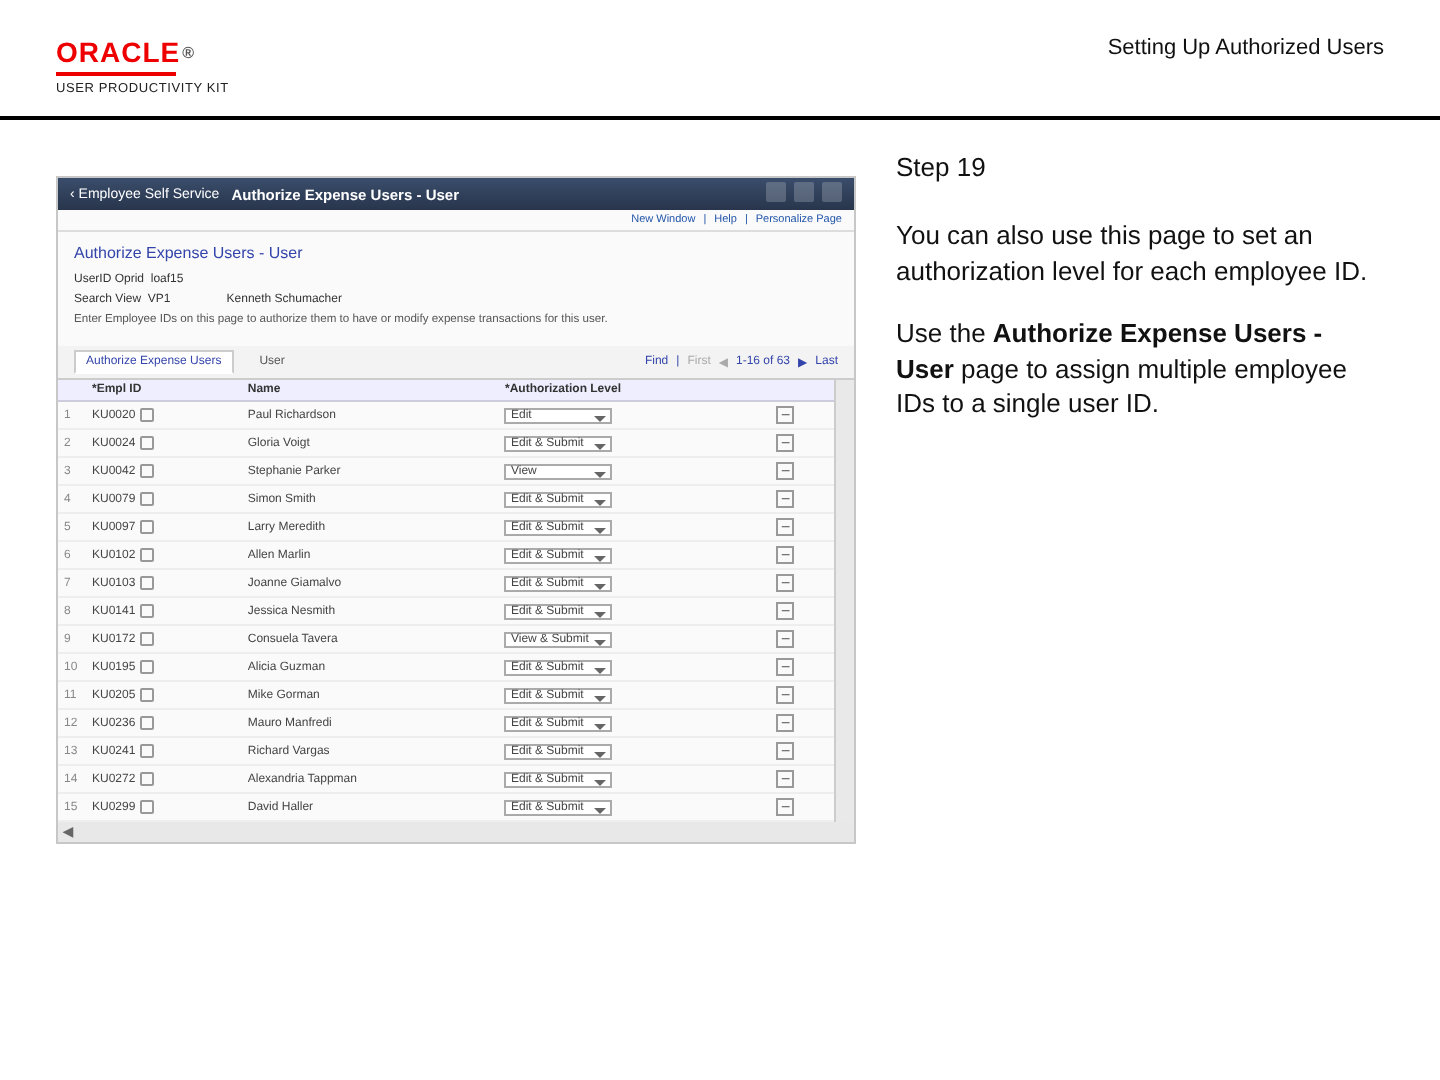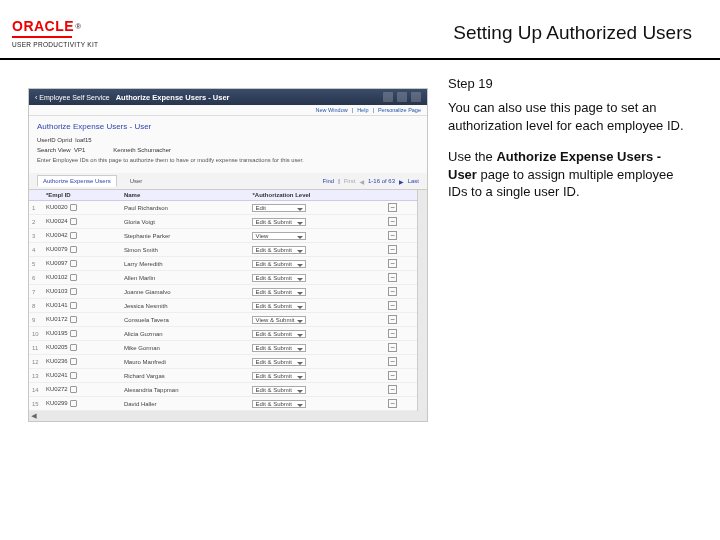--- a/index.html
+++ b/index.html
@@ -7,33 +7,33 @@
     font-family: Arial, Helvetica, sans-serif;
     width: 720px;
     height: 540px;
     background: #fff;
     position: relative;
     overflow: hidden;
   }
   .header {
     display: flex;
     justify-content: space-between;
-    align-items: center;
-    padding: 18px 28px 10px 12px;
+    align-items: flex-start;
+    padding: 18px 28px 10px 28px;
   }
   .logo { display: flex; flex-direction: column; }
   .oracle-brand {
     display: flex; align-items: center;
     color: #e00; font-weight: bold; font-size: 14px;
     letter-spacing: .5px;
   }
   .oracle-reg { font-size: 8px; vertical-align: top; margin-left: 1px; color:#555; }
   .oracle-bar { width: 60px; height: 2px; background: #e00; margin-top: 2px; }
   .upk-line { font-size: 6.5px; letter-spacing: .3px; color: #222; margin-top: 3px; }
-  .page-title { font-size: 19px; color: #111; }
+  .page-title { font-size: 11px; color: #111; }
   .divider { height: 2px; background: #000; margin: 0 0 4px 0; }
 
   .content { display: flex; padding: 0 28px; gap: 20px; }
 
   
   .app-mock {
     width: 400px;
     border: 1px solid #c7c7c7;
     background: #fafafa;
     font-size: 6.5px;
@@ -74,21 +74,21 @@
   .sel { display:inline-block; border:1px solid #aaa; background:#fff; padding:0 8px 0 2px; position:relative; min-width:54px; }
   .sel::after{ content:""; position:absolute; right:2px; top:3px; border-left:3px solid transparent; border-right:3px solid transparent; border-top:3px solid #666;}
   .minus { display:inline-block; width:9px; height:9px; border:1px solid #999; line-height:7px; text-align:center; font-size:8px; color:#666; }
   .scroll-strip { width:10px; background:#e9e9e9; border-left:1px solid #ccc;}
   .table-wrap{ display:flex; }
   .bottom-scroll{ height:10px; background:#e8e8e8; display:flex; align-items:center; }
   .bottom-scroll .arrow{ width:10px; text-align:center; color:#666; font-size:7px;}
 
   
   .instructions { flex:1; padding-top:4px; font-size:13px; color:#111; }
-  .instructions .step { margin:8px 0 8px 0; }
+  .instructions .step { margin:8px 0 18px 0; }
   .instructions p { line-height:1.35; margin-bottom:14px; }
   .instructions strong{ font-weight:bold; }
 </style>
 </head>
 <body>
 
 <div class="header">
   <div class="logo">
     <div class="oracle-brand">
       <span>ORACLE</span>

